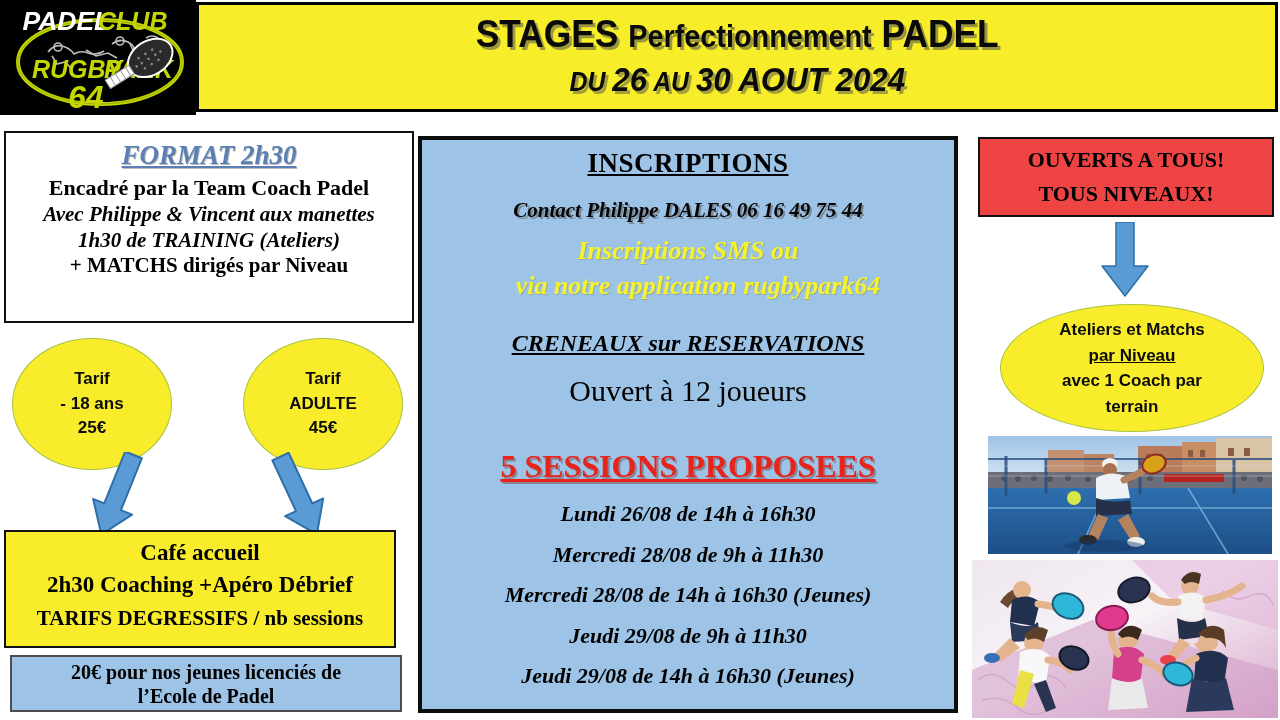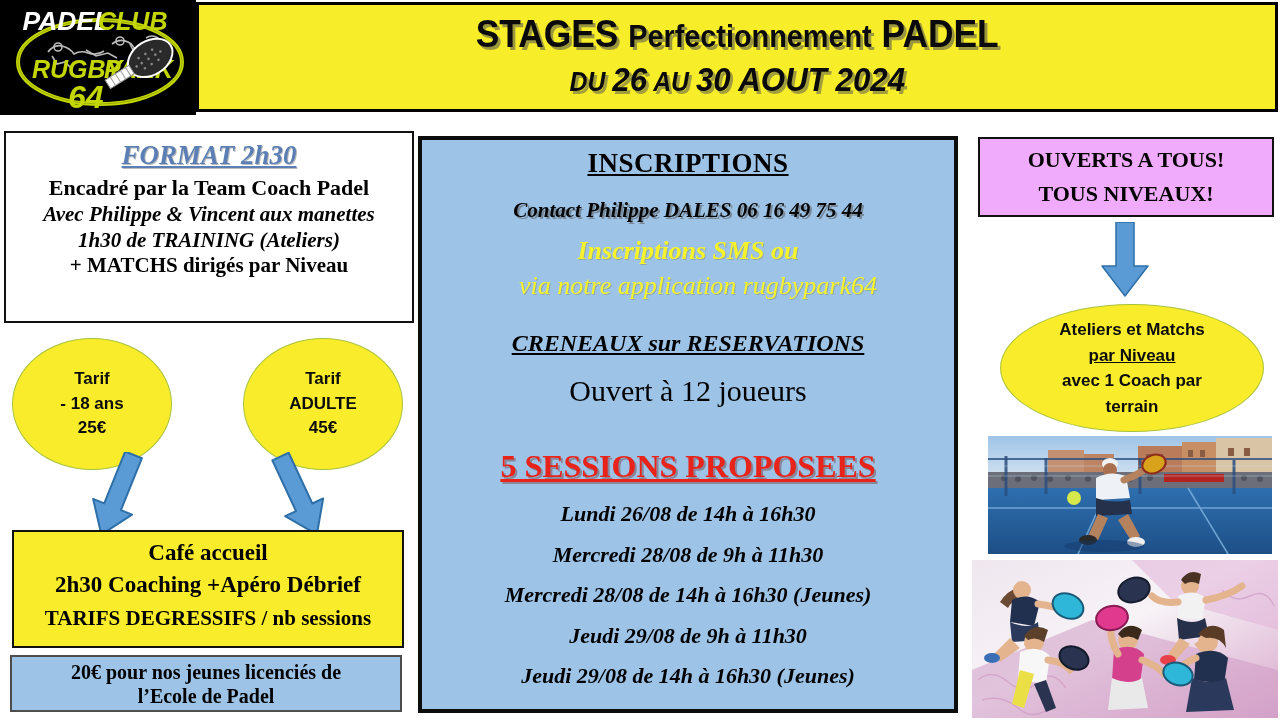--- a/index.html
+++ b/index.html
@@ -120,21 +120,21 @@
     line-height: 1.45;
     text-align: center;
   }
   #ellipse-jeune { left: 12px; top: 338px; width: 158px; height: 130px; }
   #ellipse-adulte { left: 243px; top: 338px; width: 158px; height: 130px; }
 
   .arrow { position: absolute; }
 
   .cafe-box {
     position: absolute;
-    left: 12px; top: 530px;
+    left: 4px; top: 530px;
     width: 392px; height: 118px;
     background: #F9ED2B;
     border: 2px solid #111111;
     box-sizing: border-box;
     text-align: center;
     padding-top: 5px;
   }
   .cafe-l1 { font-size: 23px; font-weight: bold; color: #000; line-height: 1.35; }
   .cafe-l2 { font-size: 23px; font-weight: bold; color: #000; line-height: 1.5; }
   .cafe-l3 { font-size: 21px; font-weight: bold; color: #000; line-height: 1.45; }
@@ -170,21 +170,21 @@
     font-size: 21px; font-weight: bold; font-style: italic; color: #050505;
     text-shadow: 2px 2px 0 rgba(90,90,90,0.55);
     margin-top: 16px; line-height: 1.3;
   }
   .insc-sms {
     font-size: 26px; font-weight: bold; font-style: italic; color: #F6F32B;
     text-shadow: 1px 1px 0 rgba(120,120,60,0.35);
     margin-top: 9px; line-height: 1.35;
   }
   .insc-app {
-    font-size: 26px; font-weight: normal; font-style: italic; color: #F6F32B;
+    font-size: 26px; font-weight: bold; font-style: italic; color: #F6F32B;
     text-shadow: 1px 1px 0 rgba(120,120,60,0.35);
     line-height: 1.35;
     padding-left: 20px;
   }
   .creneaux {
     font-size: 24px; font-weight: bold; font-style: italic; color: #000;
     text-decoration: underline; margin-top: 24px; line-height: 1.3;
   }
   .ouvert {
     font-size: 30px; font-weight: normal; color: #000; margin-top: 12px; line-height: 1.3;
@@ -198,21 +198,21 @@
   .session-line {
     font-size: 22px; font-weight: bold; font-style: italic; color: #000;
     margin-top: 13px; line-height: 1.25;
   }
 
   
   .ouverts-box {
     position: absolute;
     left: 978px; top: 137px;
     width: 296px; height: 80px;
-    background: #f0abfc;
+    background: #ef4444;
     border: 2px solid #111111;
     box-sizing: border-box;
     display: flex; flex-direction: column; align-items: center; justify-content: center;
     text-align: center;
   }
   .ouverts-l { font-size: 22px; font-weight: bold; color: #000; line-height: 1.55; }
 
   .niveau-ellipse {
     position: absolute;
     left: 1000px; top: 304px;

